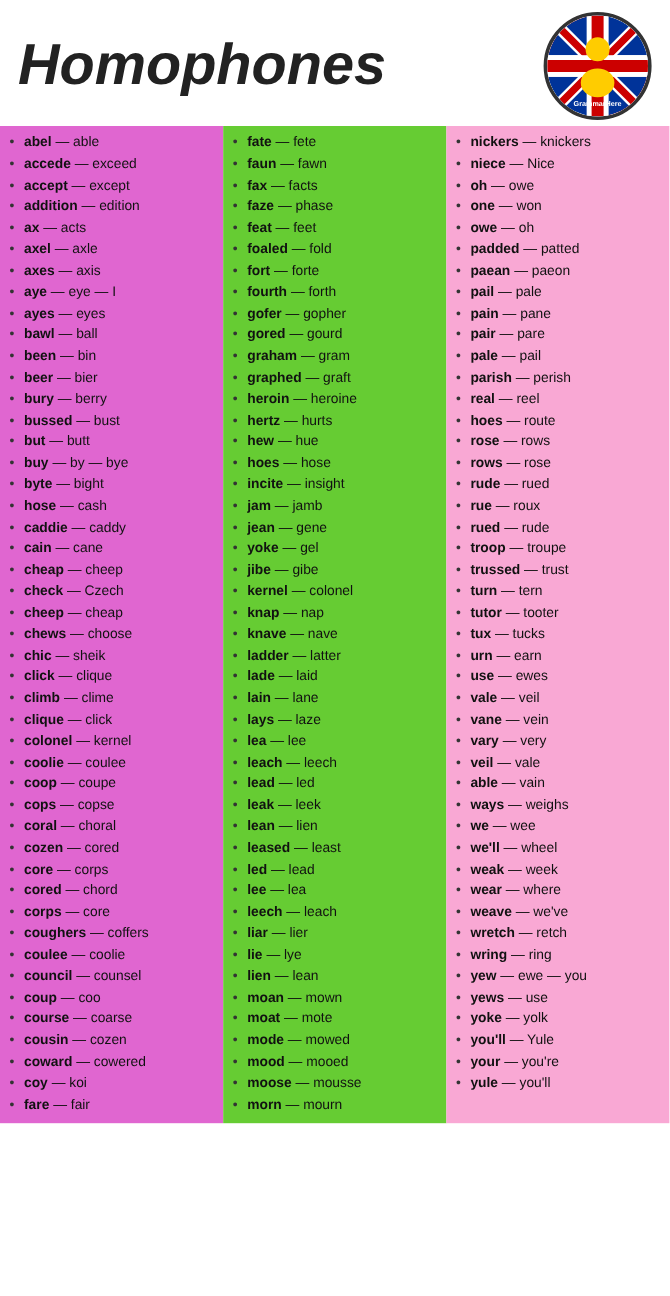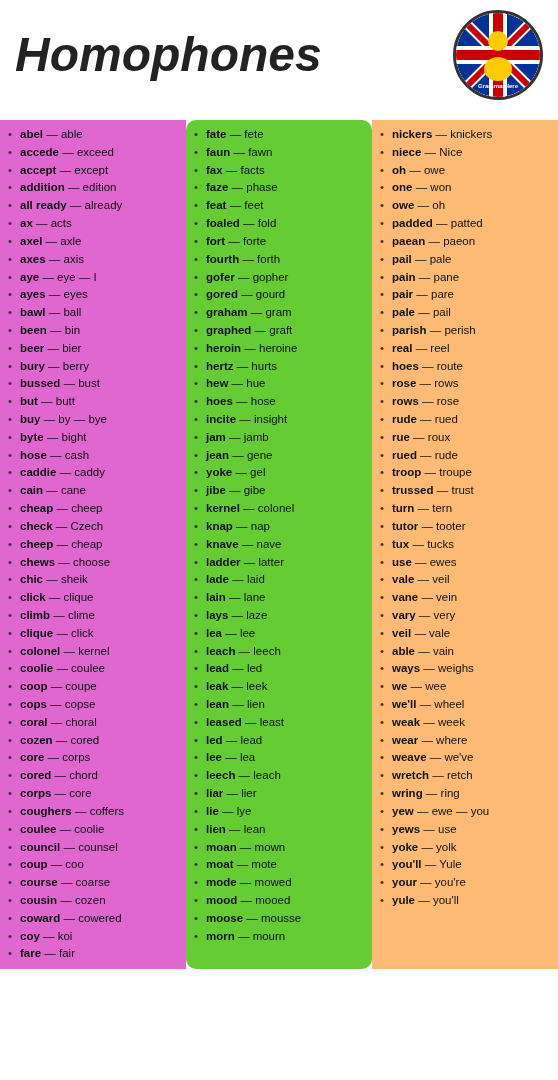--- a/index.html
+++ b/index.html
@@ -5,21 +5,21 @@
     * { margin: 0; padding: 0; box-sizing: border-box; }
     body {
       width: 558px;
       min-height: 1080px;
       background: #fff;
       font-family: Arial, sans-serif;
       overflow-x: hidden;
     }
     .header {
       background: #fff;
-      padding: 10px 15px 20px 15px;
+      padding: 10px 15px 5px 15px;
       display: flex;
       align-items: center;
       justify-content: space-between;
     }
     .title {
       font-size: 48px;
       font-weight: 900;
       color: #222;
       font-style: italic;
       line-height: 1;
@@ -112,21 +112,20 @@
   </div>
 </div>
 
 <div class="columns-container" id="columns-container">
 <div class="col" style="background: rgb(224, 102, 208);">
       <ul class="word-list">
         <li><strong>abel</strong> — able</li>
         <li><strong>accede</strong> — exceed</li>
         <li><strong>accept</strong> — except</li>
         <li><strong>addition</strong> — edition</li>
-        <li><strong>all ready</strong> — already</li>
         <li><strong>ax</strong> — acts</li>
         <li><strong>axel</strong> — axle</li>
         <li><strong>axes</strong> — axis</li>
         <li><strong>aye</strong> — eye — I</li>
         <li><strong>ayes</strong> — eyes</li>
         <li><strong>bawl</strong> — ball</li>
         <li><strong>been</strong> — bin</li>
         <li><strong>beer</strong> — bier</li>
         <li><strong>bury</strong> — berry</li>
         <li><strong>bussed</strong> — bust</li>
@@ -157,21 +156,21 @@
         <li><strong>coulee</strong> — coolie</li>
         <li><strong>council</strong> — counsel</li>
         <li><strong>coup</strong> — coo</li>
         <li><strong>course</strong> — coarse</li>
         <li><strong>cousin</strong> — cozen</li>
         <li><strong>coward</strong> — cowered</li>
         <li><strong>coy</strong> — koi</li>
         <li><strong>fare</strong> — fair</li>
       </ul>
     </div>
-    <div class="col" style="background: rgb(102, 204, 51); border-radius: 10px;">
+    <div class="col" style="background: rgb(102, 204, 51);">
       <ul class="word-list">
         <li><strong>fate</strong> — fete</li>
         <li><strong>faun</strong> — fawn</li>
         <li><strong>fax</strong> — facts</li>
         <li><strong>faze</strong> — phase</li>
         <li><strong>feat</strong> — feet</li>
         <li><strong>foaled</strong> — fold</li>
         <li><strong>fort</strong> — forte</li>
         <li><strong>fourth</strong> — forth</li>
         <li><strong>gofer</strong> — gopher</li>
@@ -207,21 +206,21 @@
         <li><strong>lie</strong> — lye</li>
         <li><strong>lien</strong> — lean</li>
         <li><strong>moan</strong> — mown</li>
         <li><strong>moat</strong> — mote</li>
         <li><strong>mode</strong> — mowed</li>
         <li><strong>mood</strong> — mooed</li>
         <li><strong>moose</strong> — mousse</li>
         <li><strong>morn</strong> — mourn</li>
       </ul>
     </div>
-    <div class="col" style="background: #fdba74;">
+    <div class="col" style="background: #f9a8d4;">
       <ul class="word-list">
         <li><strong>nickers</strong> — knickers</li>
         <li><strong>niece</strong> — Nice</li>
         <li><strong>oh</strong> — owe</li>
         <li><strong>one</strong> — won</li>
         <li><strong>owe</strong> — oh</li>
         <li><strong>padded</strong> — patted</li>
         <li><strong>paean</strong> — paeon</li>
         <li><strong>pail</strong> — pale</li>
         <li><strong>pain</strong> — pane</li>
@@ -233,20 +232,21 @@
         <li><strong>rose</strong> — rows</li>
         <li><strong>rows</strong> — rose</li>
         <li><strong>rude</strong> — rued</li>
         <li><strong>rue</strong> — roux</li>
         <li><strong>rued</strong> — rude</li>
         <li><strong>troop</strong> — troupe</li>
         <li><strong>trussed</strong> — trust</li>
         <li><strong>turn</strong> — tern</li>
         <li><strong>tutor</strong> — tooter</li>
         <li><strong>tux</strong> — tucks</li>
+        <li><strong>urn</strong> — earn</li>
         <li><strong>use</strong> — ewes</li>
         <li><strong>vale</strong> — veil</li>
         <li><strong>vane</strong> — vein</li>
         <li><strong>vary</strong> — very</li>
         <li><strong>veil</strong> — vale</li>
         <li><strong>able</strong> — vain</li>
         <li><strong>ways</strong> — weighs</li>
         <li><strong>we</strong> — wee</li>
         <li><strong>we'll</strong> — wheel</li>
         <li><strong>weak</strong> — week</li>

